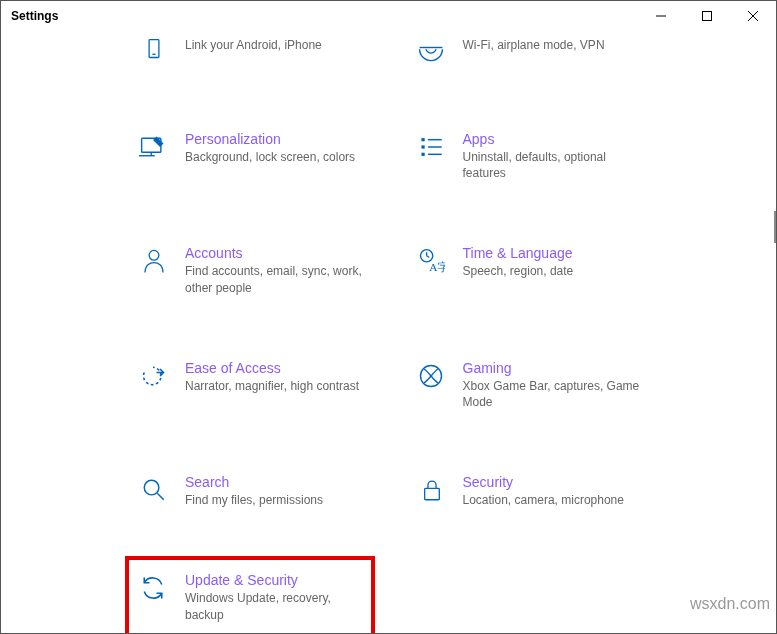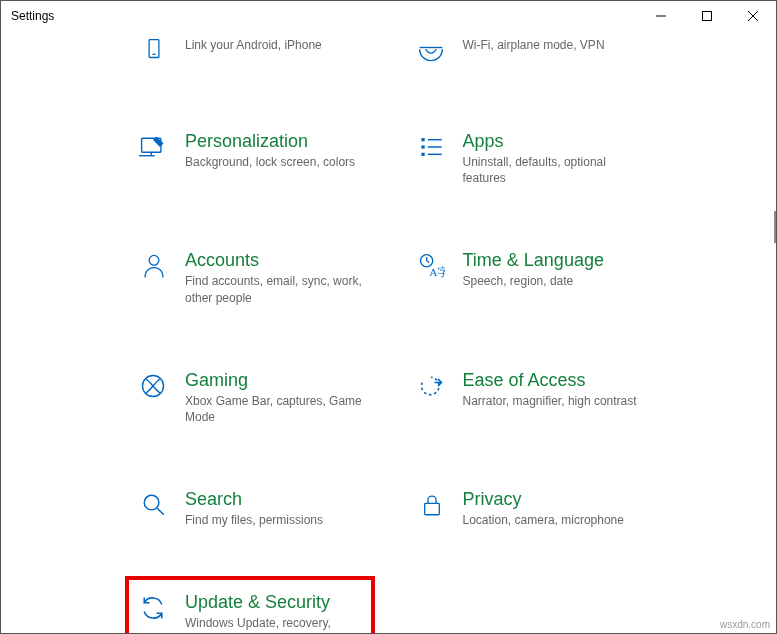--- a/index.html
+++ b/index.html
@@ -21,20 +21,21 @@
     .titlebar {
       height: 30px;
       display: flex;
       align-items: center;
       justify-content: space-between;
       padding-left: 10px;
       border-bottom: 1px solid transparent;
     }
     .title {
       font-size: 12px;
+      font-weight: bold;
     }
     .win-controls {
       display: flex;
       height: 100%;
     }
     .win-btn {
       width: 46px;
       display: flex;
       align-items: center;
       justify-content: center;
@@ -72,44 +73,44 @@
       display: flex;
       align-items: center;
       justify-content: flex-end;
       color: #0067c0;
     }
     .text-box {
       display: flex;
       flex-direction: column;
     }
     .label {
-      font-size: 18px;
-      color: #15803d;
+      font-size: 14px;
+      color: #8b5cf6;
       margin-bottom: 2px;
     }
     .desc {
       font-size: 12px;
       color: #666;
       line-height: 1.35;
       max-width: 180px;
     }
     svg { stroke: #0067c0; }
     .scrollbar-hint {
       position: absolute;
       right: 0;
       top: 210px;
       width: 2px;
       height: 32px;
       background: #888;
     }
     .watermark {
       position: absolute;
-      bottom: 3px;
+      bottom: 20px;
       right: 6px;
-      font-size: 10px;
+      font-size: 16px;
       color: #999;
     }
   </style>
 </head>
 <body>
 
 <div class="titlebar">
   <div class="title">Settings</div>
   <div class="win-controls">
     <div class="win-btn">
@@ -216,67 +217,67 @@
         </svg>
       </div>
       <div class="text-box">
         <div class="label">Time &amp; Language</div>
         <div class="desc">Speech, region, date</div>
       </div>
     </div>
 
     <div class="item">
       <div class="icon-box">
+        <svg width="28" height="28" viewBox="0 0 32 32" fill="none" stroke-width="1.8">
+          <path d="M6 12 A10 10 0 1 0 16 6" stroke-dasharray="3 3"></path>
+          <path d="M20 12 L28 12 M24 8 L28 12 L24 16"></path>
+        </svg>
+      </div>
+      <div class="text-box">
+        <div class="label">Ease of Access</div>
+        <div class="desc">Narrator, magnifier, high contrast</div>
+      </div>
+    </div>
+
+    <div class="item">
+      <div class="icon-box">
         <svg width="28" height="28" viewBox="0 0 32 32" fill="none" stroke-width="1.6">
           <circle cx="16" cy="16" r="12"></circle>
           <path d="M8 8 C14 12 18 20 24 24"></path>
           <path d="M24 8 C18 12 14 20 8 24"></path>
         </svg>
       </div>
       <div class="text-box">
         <div class="label">Gaming</div>
         <div class="desc">Xbox Game Bar, captures, Game Mode</div>
       </div>
     </div>
 
     <div class="item">
       <div class="icon-box">
-        <svg width="28" height="28" viewBox="0 0 32 32" fill="none" stroke-width="1.8">
-          <path d="M6 12 A10 10 0 1 0 16 6" stroke-dasharray="3 3"></path>
-          <path d="M20 12 L28 12 M24 8 L28 12 L24 16"></path>
-        </svg>
-      </div>
-      <div class="text-box">
-        <div class="label">Ease of Access</div>
-        <div class="desc">Narrator, magnifier, high contrast</div>
-      </div>
-    </div>
-
-    <div class="item">
-      <div class="icon-box">
         <svg width="26" height="26" viewBox="0 0 32 32" fill="none" stroke-width="1.8">
           <circle cx="13" cy="13" r="9"></circle>
           <line x1="20" y1="20" x2="28" y2="28"></line>
         </svg>
       </div>
       <div class="text-box">
         <div class="label">Search</div>
         <div class="desc">Find my files, permissions</div>
       </div>
     </div>
 
     <div class="item">
       <div class="icon-box">
         <svg width="26" height="28" viewBox="0 0 32 32" fill="none" stroke-width="1.6">
           <rect x="7" y="14" width="18" height="14" rx="1"></rect>
           <path d="M11 14 V10 A5 5 0 0 1 21 10 V14"></path>
         </svg>
       </div>
       <div class="text-box">
-        <div class="label">Privacy</div>
+        <div class="label">Security</div>
         <div class="desc">Location, camera, microphone</div>
       </div>
     </div>
 
     <div class="item highlight">
       <div class="icon-box">
         <svg width="28" height="28" viewBox="0 0 32 32" fill="none" stroke-width="1.8">
           <path d="M26 12 A11 11 0 0 0 6 10"></path>
           <polyline points="6,4 6,10 12,10"></polyline>
           <path d="M6 20 A11 11 0 0 0 26 22"></path>

